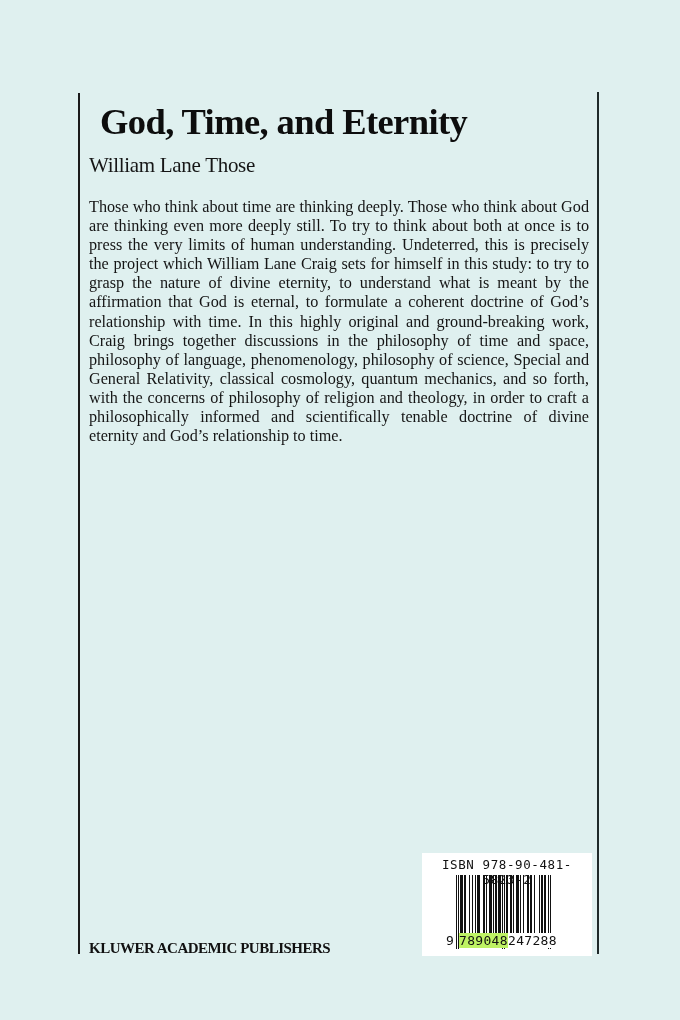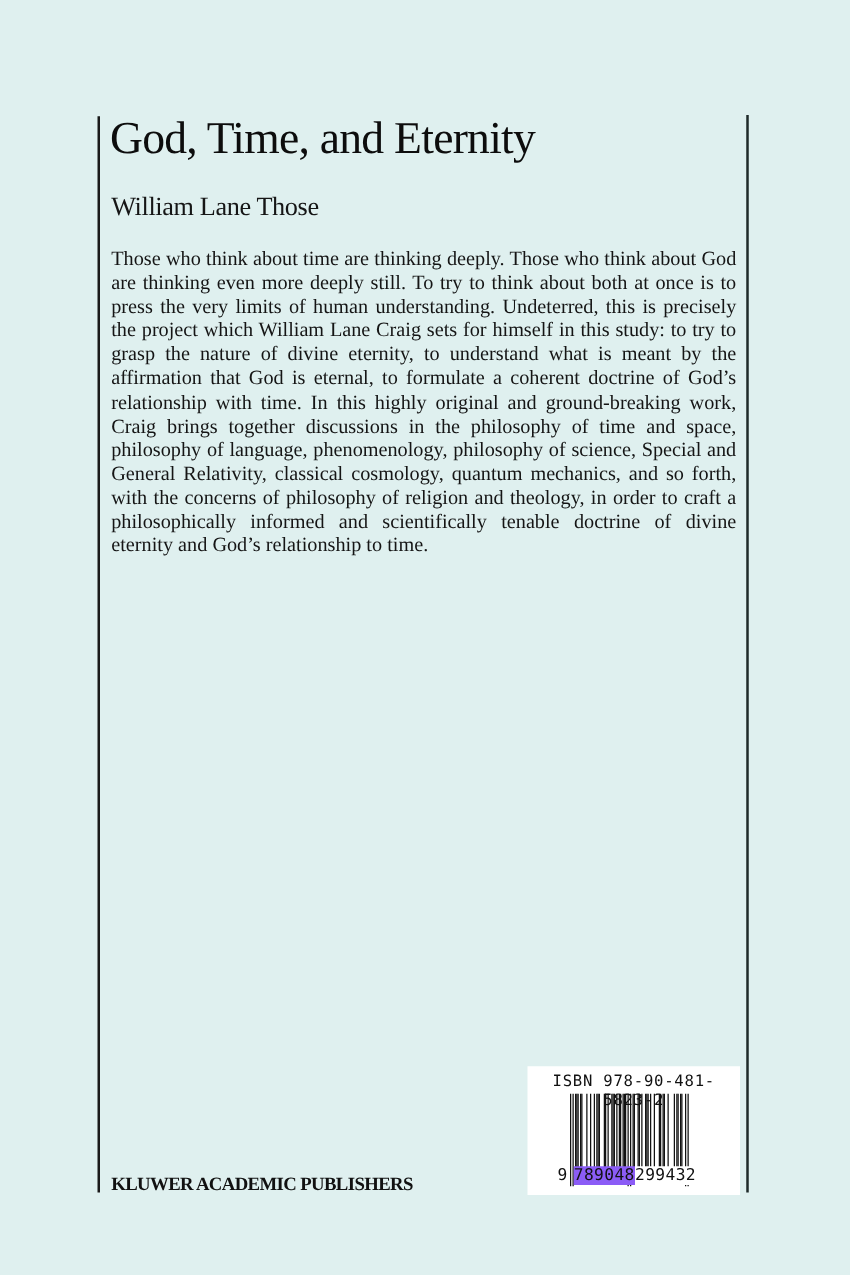--- a/index.html
+++ b/index.html
@@ -11,22 +11,22 @@
   }
   .rule-left {
     position: absolute; left: 78px; top: 93px; width: 2px; height: 861px;
     background: #1a1a1a;
   }
   .rule-right {
     position: absolute; left: 597px; top: 92px; width: 2px; height: 862px;
     background: #1f2a2a;
   }
   .title {
-    position: absolute; left: 88px; top: 88px; margin: 0;
-    font-size: 36.5px; font-weight: normal; letter-spacing: -0.6px;
+    position: absolute; left: 88px; top: 88px; margin: 12px;
+    font-size: 36.5px; font-weight: bold; letter-spacing: -0.6px;
     white-space: nowrap; color: #0d0d0d;
   }
   .author {
     position: absolute; left: 89px; top: 153px; margin: 0;
     font-size: 21px; font-weight: normal; letter-spacing: -0.3px;
     white-space: nowrap; color: #161616;
   }
   .blurb {
     position: absolute; left: 89px; top: 198px; width: 500px; margin: 0;
     font-size: 16.2px; line-height: 19.1px; text-align: justify;
@@ -51,21 +51,21 @@
     display: flex; align-items: stretch;
   }
   .bars span { display: block; height: 100%; }
   .bars span.guard { height: calc(100% + 6px); }
   .ean-digits {
     position: absolute; left: 0; top: 80px; width: 170px;
     font-family: "DejaVu Sans Mono", "Liberation Mono", monospace;
     font-size: 13px; color: #111;
   }
   .ean-first { position: absolute; left: 24px; top: 0; background: #fff; }
-  .ean-left { position: absolute; left: 37px; top: 0; background: #8b5cf6; letter-spacing: 0.3px; }
+  .ean-left { position: absolute; left: 37px; top: 0; background: #bef264; letter-spacing: 0.3px; }
   .ean-right { position: absolute; left: 86px; top: 0; background: #fff; letter-spacing: 0.3px; }
 </style>
 </head>
 <body>
 
 <div class="rule-left"></div>
 <div class="rule-right"></div>
 
 <h1 class="title">God, Time, and Eternity</h1>
 <h2 class="author">William Lane Those</h2>
@@ -169,15 +169,15 @@
       <span style="width: 1.01053px; background: rgb(17, 17, 17);"></span>
       <span style="width: 1.01053px; background: transparent;"></span>
       <span style="width: 1.01053px; background: transparent;"></span>
       <span class="guard" style="width: 1.01053px; background: rgb(17, 17, 17);"></span>
       <span class="guard" style="width: 1.01053px; background: transparent;"></span>
       <span class="guard" style="width: 1.01053px; background: rgb(17, 17, 17);"></span>
     </div>
   <div class="ean-digits">
     <span class="ean-first">9</span>
     <span class="ean-left">789048</span>
-    <span class="ean-right">299432</span>
+    <span class="ean-right">247288</span>
   </div>
 </div>
 
 </body></html>

